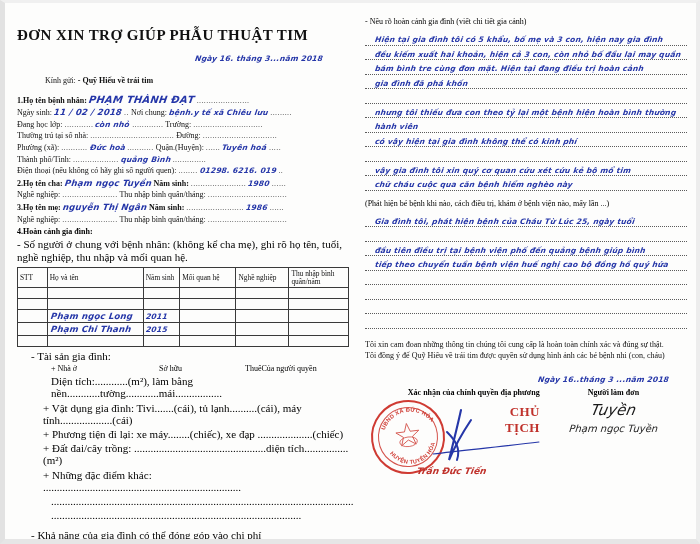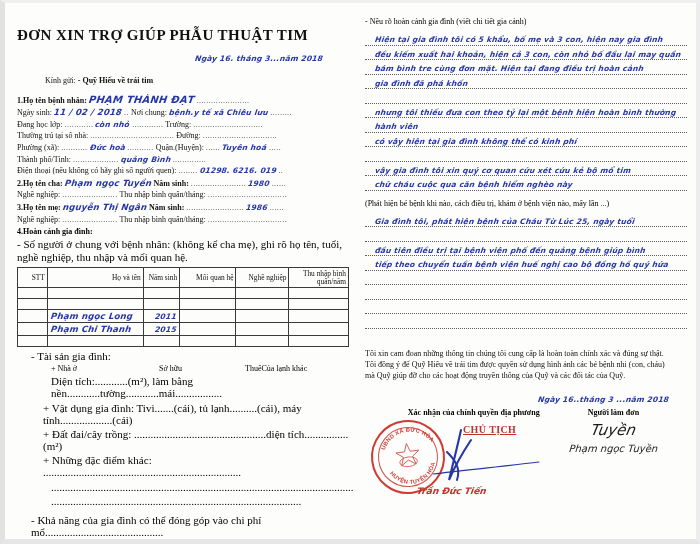--- a/index.html
+++ b/index.html
@@ -49,21 +49,21 @@
           overflow:hidden; position:relative; }
   .lb { font-weight:bold; }
   .dots { color:#333; letter-spacing:.4px; }
 
   .sec { font-size:8px; font-weight:bold; margin-top:3px; }
   .note { font-size:11px; margin-top:2px; line-height:1.22; }
 
   table.fam { width:100%; border-collapse:collapse; margin-top:3px; }
   table.fam th, table.fam td {
     border:1px solid #3a3a3a; font-size:7.4px; font-weight:normal;
-    padding:1px 2px; text-align:right; color:#111; height:11px;
+    padding:1px 2px; text-align:left; color:#111; height:11px;
   }
   table.fam th { height:20px; line-height:1.05; }
   table.fam td.nm { text-align:left; padding-left:3px; }
   table.fam .c0 { width:9%; } table.fam .c1 { width:29%; }
   table.fam .c2 { width:11%;margin-top:8px; } table.fam .c3 { width:17%; }
   table.fam .c4 { width:16%; } table.fam .c5 { width:18%; }
 
   .asset { font-size:11px; margin-top:2.4px; padding-left:26px; }
   .asset.i0 { padding-left:14px; }
   .asset.i2 { padding-left:34px; }
@@ -79,30 +79,30 @@
   .rhead { font-size:8px; margin-top:4px; }
   .rsub  { font-size:8px; margin-top:1px; }
   .wl {
     border-bottom:1px dotted #5b5b5b; height:13.5px;
     position:relative; margin-top:1px;
   }
   .wl .hw { position:absolute; left:10px; bottom:0.5px; white-space:nowrap; }
   .wl.blank { }
   .gap { height:7px; }
 
-  .commit { font-size:8px; line-height:1.38; margin-top:19px; color:#111; }
+  .commit { font-size:8px; line-height:1.38; margin-top:10px; color:#111; }
 
   .sigdate { text-align:right; font-size:7.6px; font-style:italic;
              margin:14px 18px 0 0; }
   .sigrow { display:flex; margin-top:4px; }
   .sigL { width:178px; position:relative; text-align:right; }
   .sigR { width:150px; position:relative; text-align:center; }
   .sigtitle { font-size:8px; font-weight:bold; }
-  .chutich { position:absolute; left:98px; top:16px; font-size:10px;
-             font-weight:bold; letter-spacing:.4px; color:#c0322c;text-decoration:underline; }
+  .chutich { position:absolute; left:112px; top:16px; font-size:13px;
+             font-weight:bold; letter-spacing:.4px; color:#c0322c; }
 
   .stamp {
     position:absolute; left:6px; top:12px; width:74px; height:74px;
     border:2.1px solid #cf3b33; border-radius:50%;
     transform:rotate(-7deg);
   }
   .stamp:before {
     content:""; position:absolute; left:5px; top:5px; right:5px; bottom:5px;
     border:1px solid #d4534c; border-radius:50%;
   }
@@ -295,25 +295,26 @@
         </tr>
       </tbody>
     </table>
 
     <div class="asset i0">- Tài sản gia đình:</div>
 
     <div class="cols3">
       <span>+ Nhà ở</span>
       <span>Sở hữu</span>
       <span>Thuê</span>
-      <span>Của lạnh khác</span>
+      <span>Của người quyền</span>
     </div>
 
     <div class="asset i2">Diện tích:............(m²), làm bằng nền............tường............mái.................</div>
     <div class="asset">+ Vật dụng gia đình: Tivi.......(cái), tủ lạnh..........(cái), máy tính...................(cái)</div>
+    <div class="asset">+ Phương tiện đi lại: xe máy........(chiếc), xe đạp ....................(chiếc)</div>
     <div class="asset">+ Đất đai/cây trồng: ................................................diện tích................ (m²)</div>
     <div class="asset">+ Những đặc điểm khác: ........................................................................</div>
     <div class="asset i2">..............................................................................................................</div>
     <div class="asset i2">...........................................................................................</div>
 
     <div style="height:5px"></div>
     <div class="asset i0">- Khả năng của gia đình có thể đóng góp vào chi phí mổ...........................................</div>
     <div class="asset i0">- Bảo hiểm (có hiệu lực đến thời điểm hiện tại)</div>
 
     <div class="ins">
@@ -394,21 +395,20 @@
     <div class="wl blank">
         <span class="hw hw-sm"></span>
       </div>
     <div class="wl blank">
         <span class="hw hw-sm"></span>
       </div>
 
     <div class="commit">
       <div>Tôi xin cam đoan những thông tin chúng tôi cung cấp là hoàn toàn chính xác và đúng sự thật.</div>
       <div>Tôi đồng ý để Quỹ Hiếu về trái tim được quyền sử dụng hình ảnh các bé bệnh nhi (con, cháu)</div>
-      <div>mà Quỹ giúp đỡ cho các hoạt động truyền thông của Quỹ và các đối tác của Quỹ.</div>
     </div>
 
     <div class="sigdate">
       <span class="hw hw-sm">Ngày 16..tháng 3 ...năm 2018</span>
     </div>
 
     <div class="sigrow">
       <div class="sigL">
         <div class="sigtitle">Xác nhận của chính quyền địa phương</div>
 

